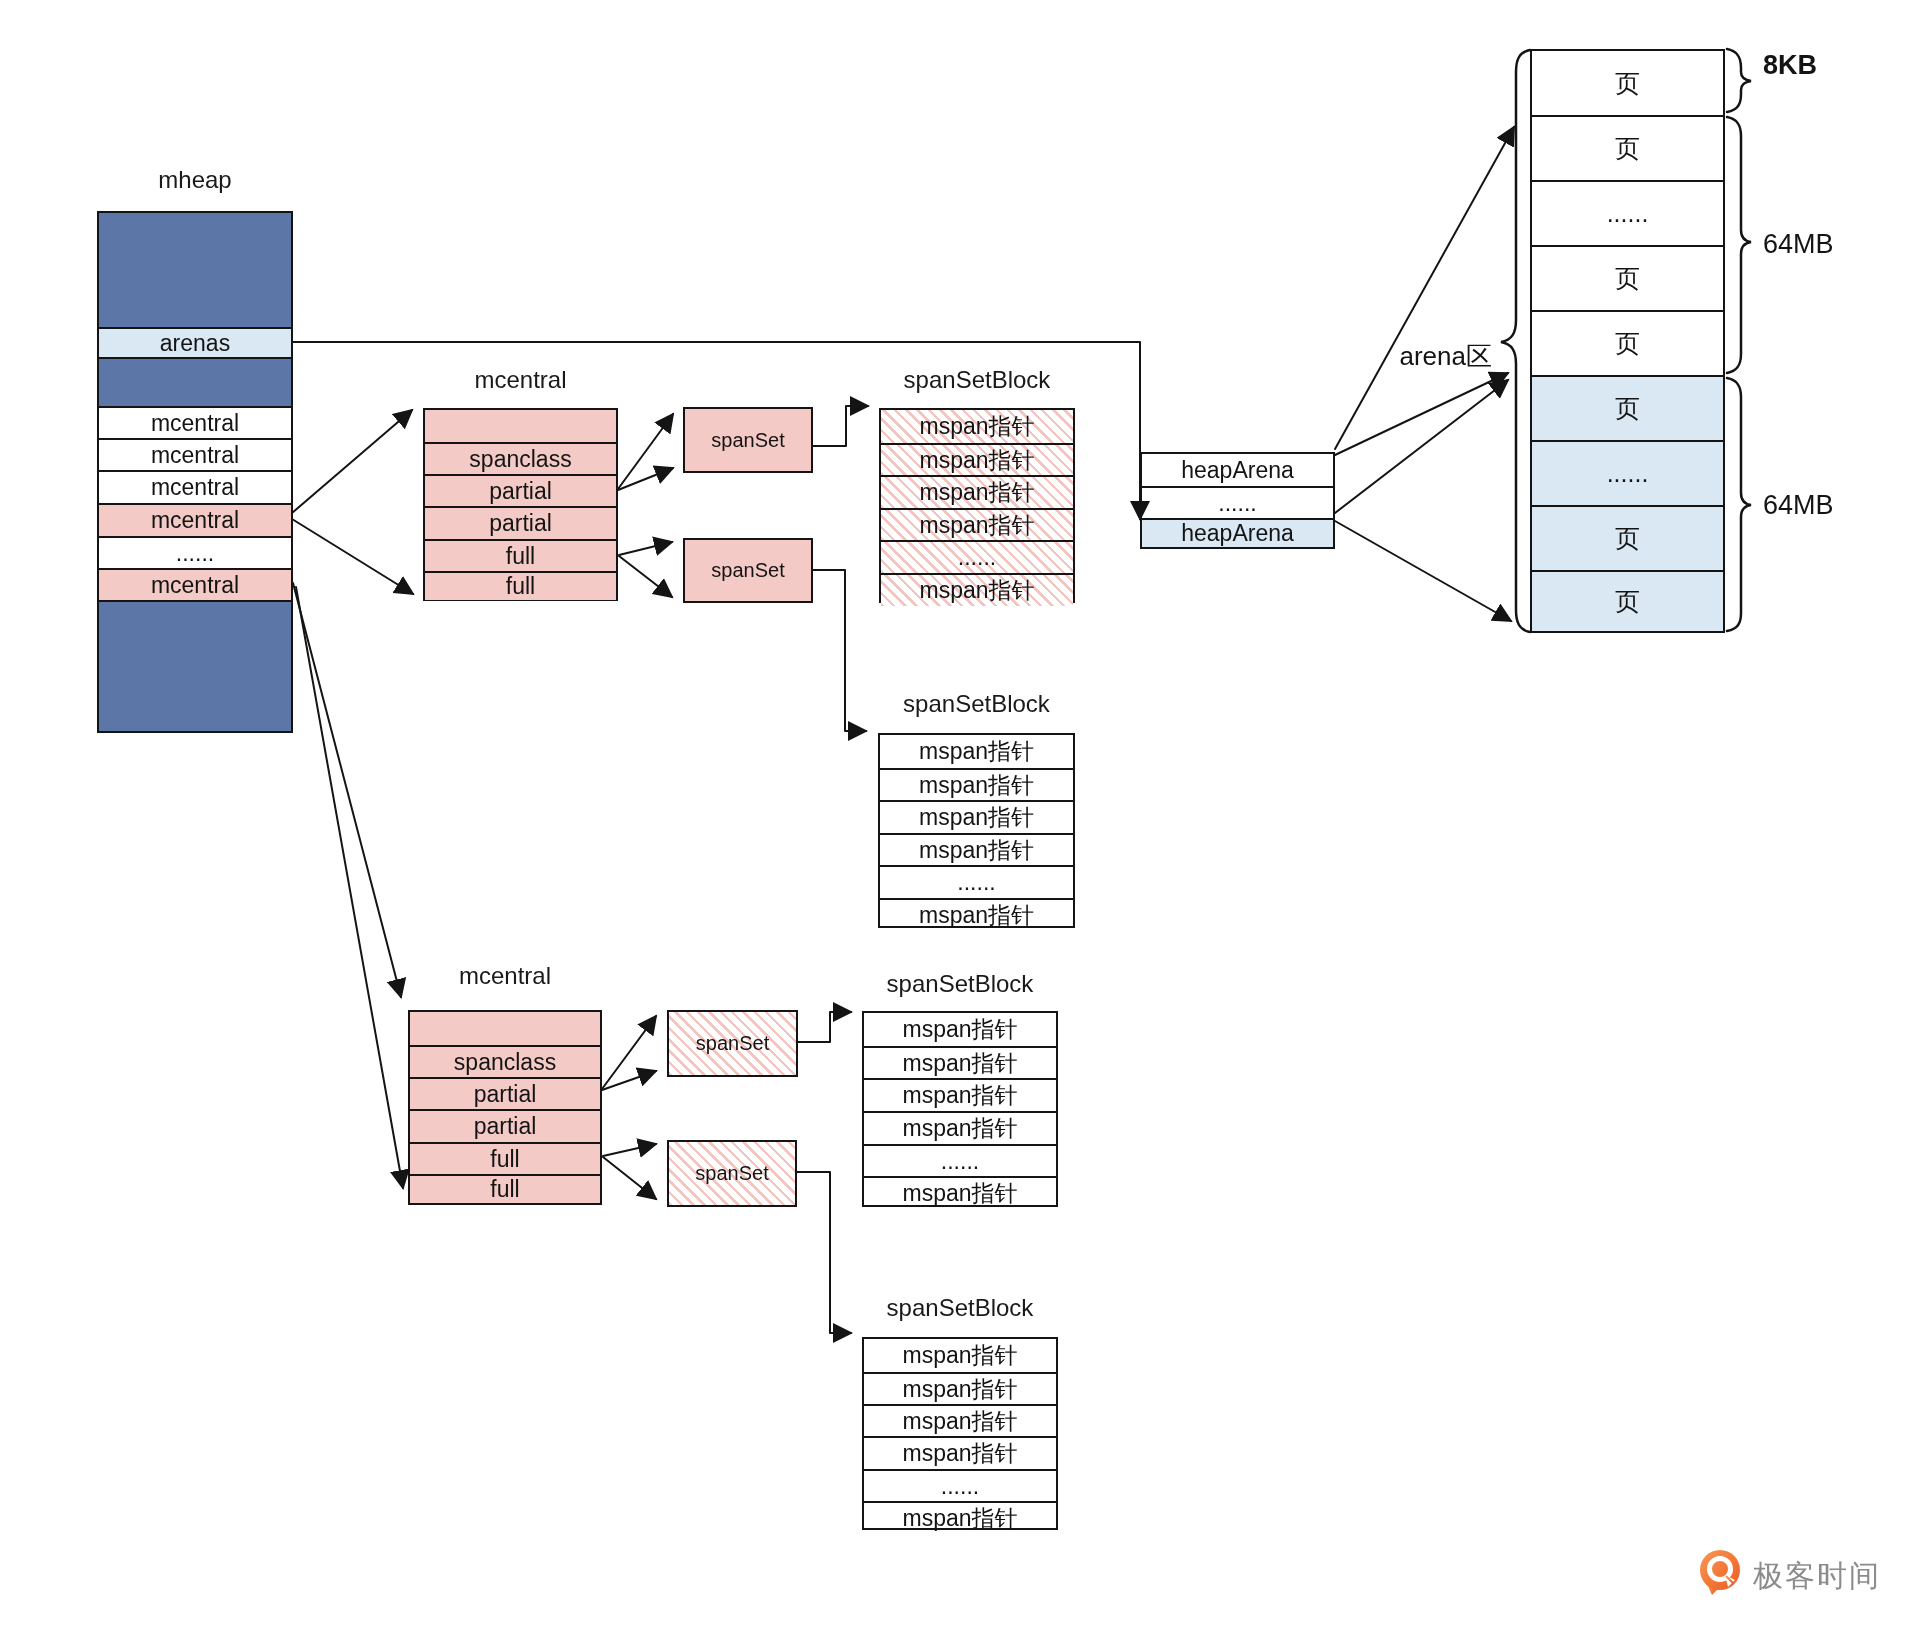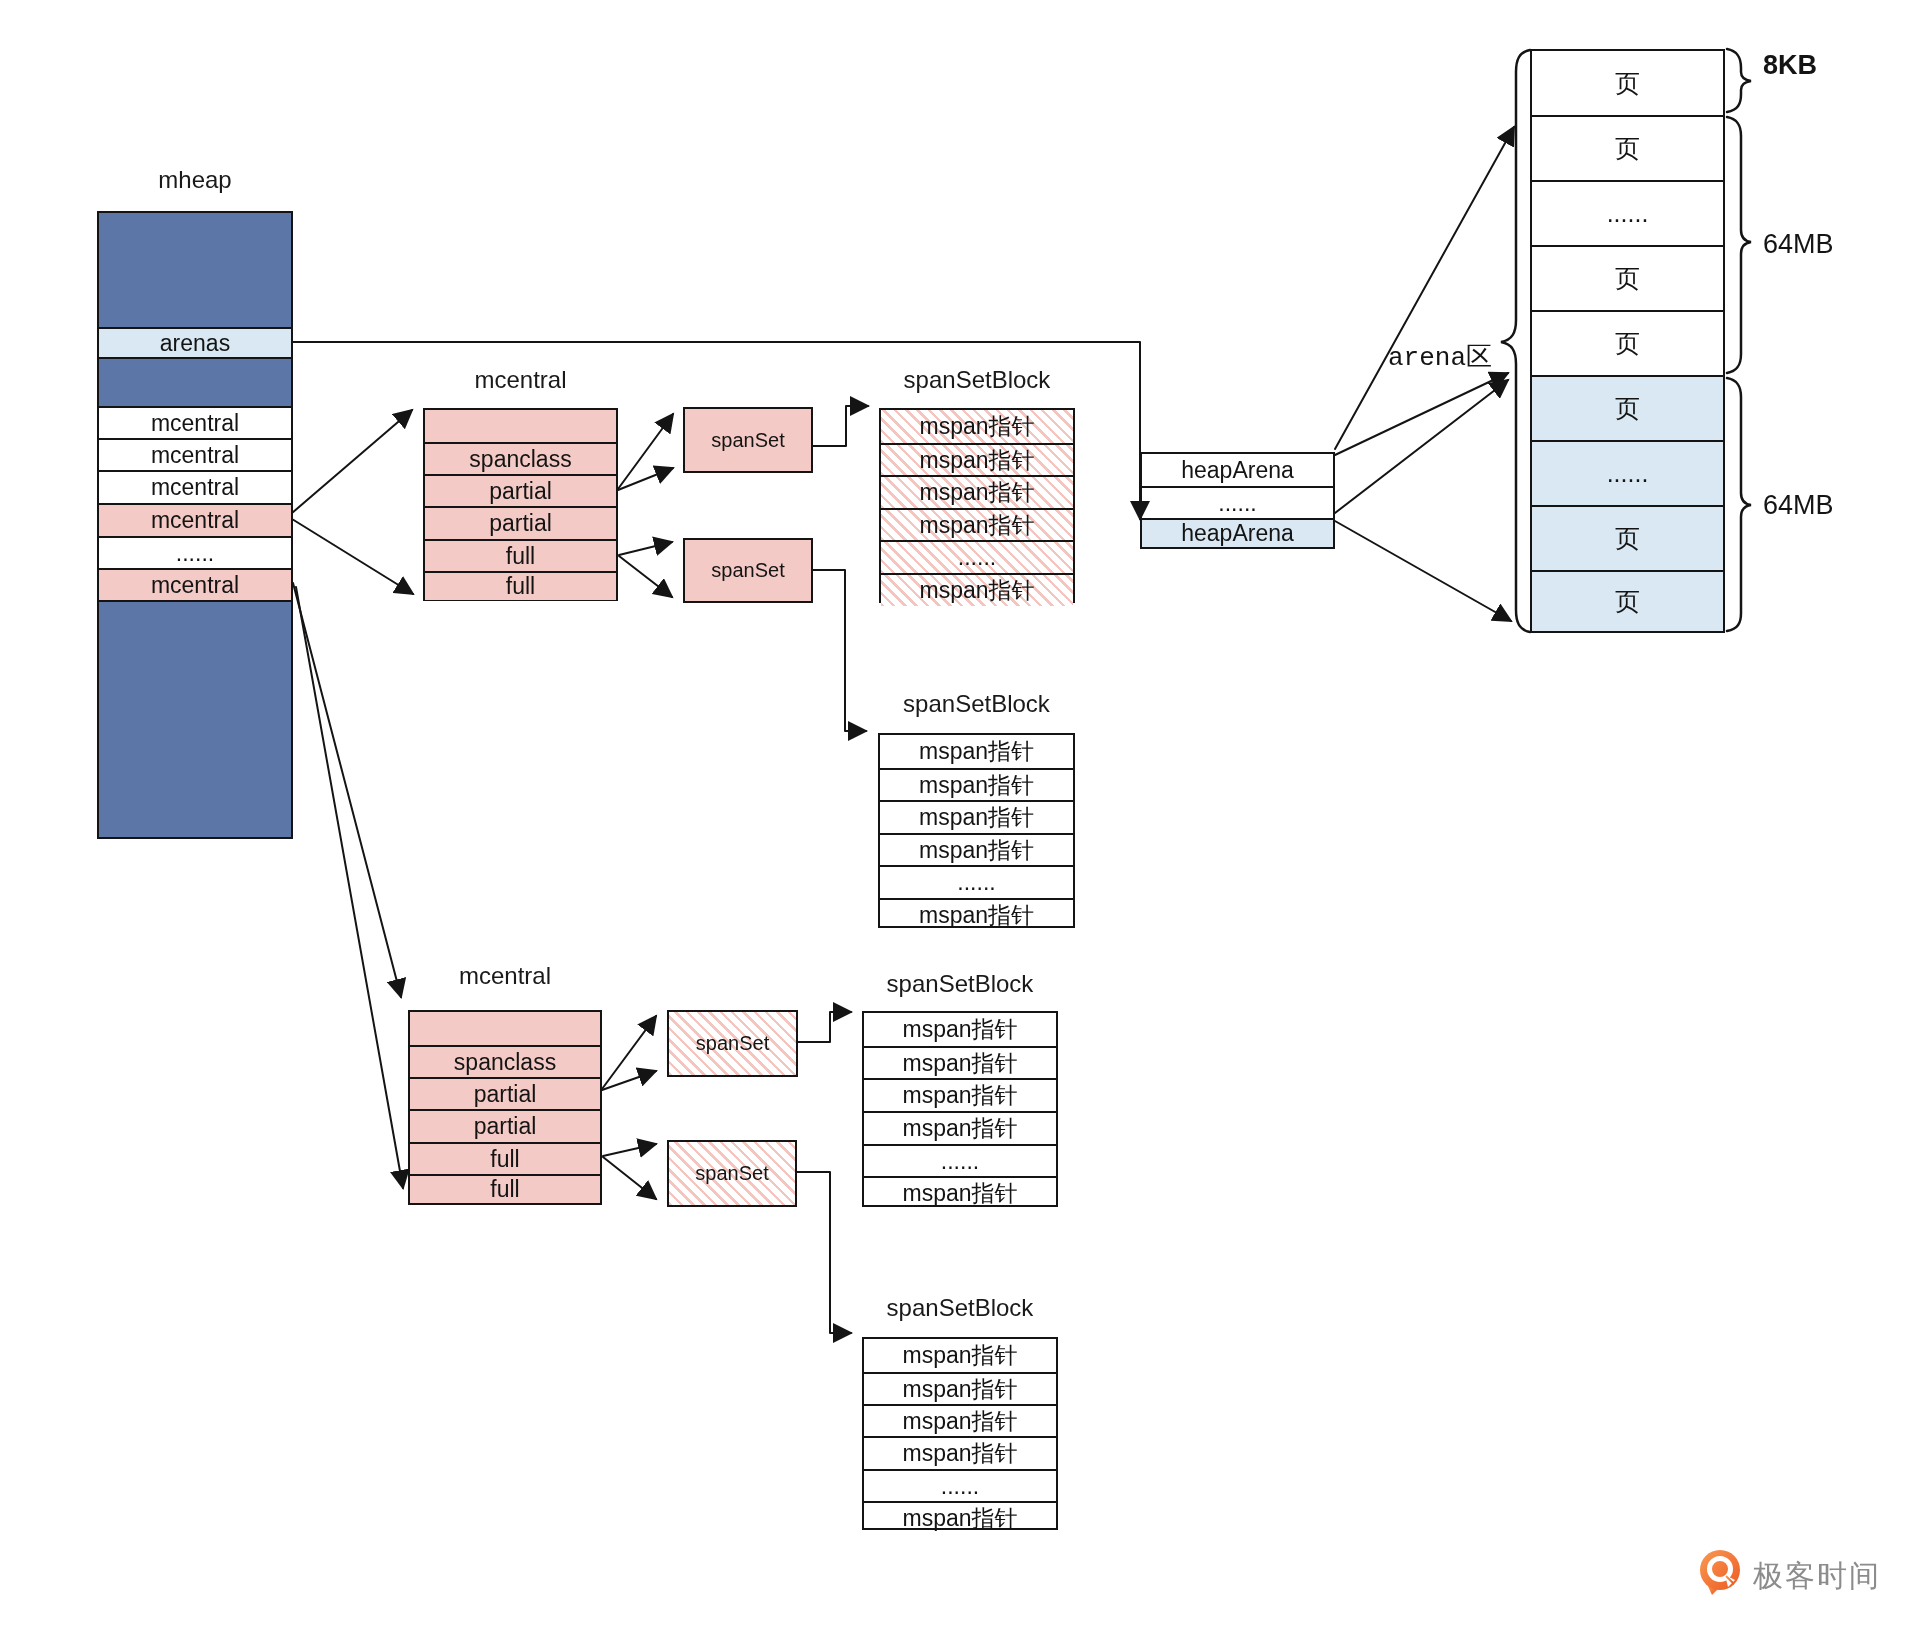--- a/index.html
+++ b/index.html
@@ -21,21 +21,21 @@
   .sidelabel{position:absolute;font-size:27px;transform:translateY(-50%);}
   .arrows{position:absolute;left:0;top:0;pointer-events:none;}
   .logo-text{position:absolute;font-size:30px;letter-spacing:2px;color:var(--logoGray,#8c8c8c);text-align:right;}
 </style>
 </head>
 <body>
 
 <div id="canvas">
 
   <div class="title" style="left:97px;top:166px;width:196px;">mheap</div>
-  <div class="box" style="left:97px;top:211px;width:196px;height:628px;justify-content:space-between;">
+  <div class="box" style="left:97px;top:211px;width:196px;height:522px;justify-content:space-between;">
     <div class="row first dark" style="height:114px;"></div>
     <div class="row lblue" style="height:30px;">arenas</div>
     <div class="row dark" style="height:49px;"></div>
     <div class="row" style="height:32px;">mcentral</div>
     <div class="row" style="height:32px;">mcentral</div>
     <div class="row" style="height:33px;">mcentral</div>
     <div class="row pink" style="height:33px;">mcentral</div>
     <div class="row" style="height:32px;">......</div>
     <div class="row pink" style="height:32px;">mcentral</div>
     <div class="row fill dark"></div>
@@ -75,21 +75,21 @@
     <div class="row" style="height:65px;font-size:25px;">页</div>
     <div class="row" style="height:65px;font-size:25px;">......</div>
     <div class="row" style="height:65px;font-size:25px;">页</div>
     <div class="row" style="height:65px;font-size:25px;">页</div>
     <div class="row lblue" style="height:65px;font-size:25px;">页</div>
     <div class="row lblue" style="height:65px;font-size:25px;">......</div>
     <div class="row lblue" style="height:65px;font-size:25px;">页</div>
     <div class="row fill lblue" style="font-size:25px;">页</div>
   </div>
 
-  <div class="abs" style="left:1360px;top:356px;width:132px;text-align:right;font-size:26px;transform:translateY(-50%);font-family:Liberation Mono, monospace;">arena区</div>
+  <div class="abs" style="left:1360px;top:356px;width:132px;text-align:right;font-size:26px;transform:translateY(-50%);">arena区</div>
   <div class="sidelabel" style="left:1763px;top:65px;font-weight:bold;">8KB</div>
   <div class="sidelabel" style="left:1763px;top:244px;">64MB</div>
   <div class="sidelabel" style="left:1763px;top:505px;">64MB</div>
 
   <div class="title" style="left:878px;top:690px;width:197px;">spanSetBlock</div>
   <div class="box" style="left:878px;top:733px;width:197px;height:195px;">
     <div class="row first" style="height:33px;">mspan指针</div>
     <div class="row" style="height:32px;">mspan指针</div>
     <div class="row" style="height:33px;">mspan指针</div>
     <div class="row" style="height:32px;">mspan指针</div>

